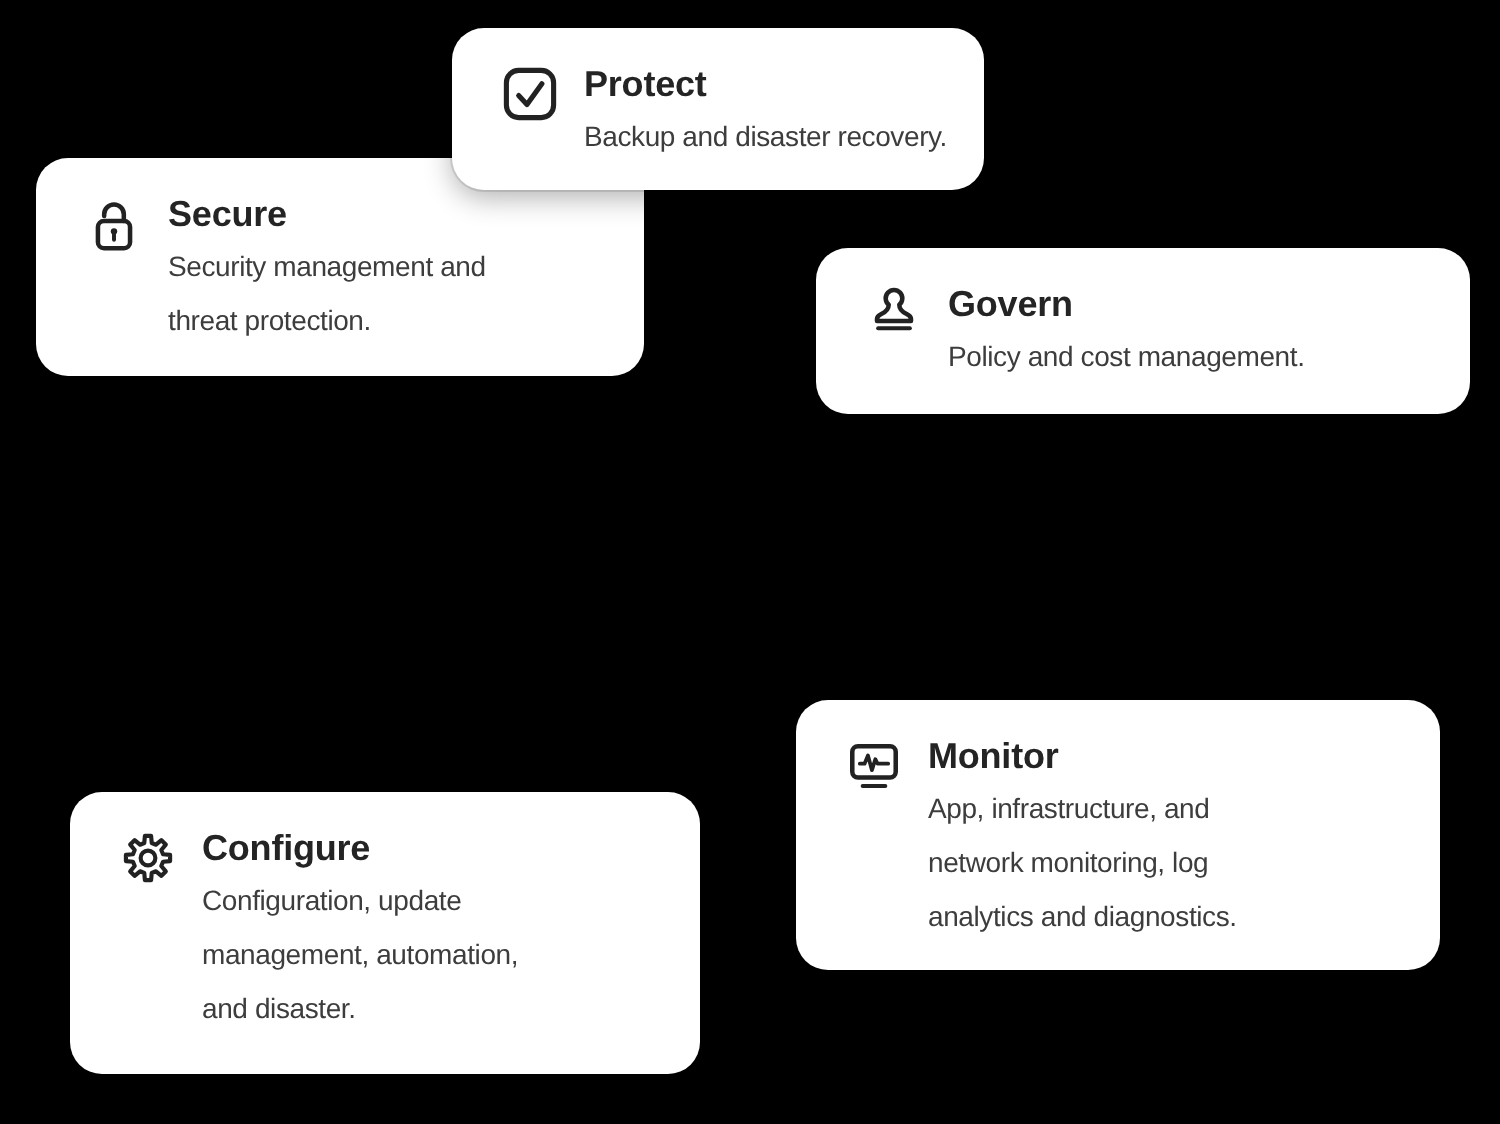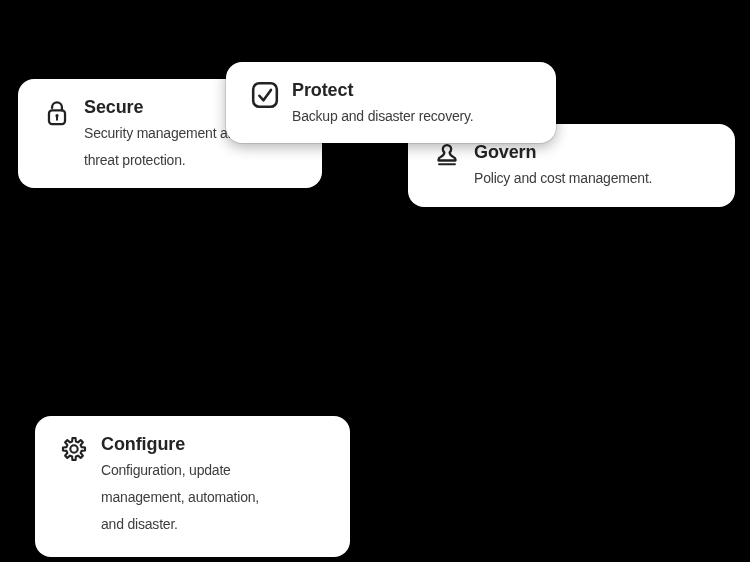--- a/index.html
+++ b/index.html
@@ -19,25 +19,25 @@
     position: absolute;
     box-sizing: border-box;
     background: #ffffff;
     border-radius: 16px;
     padding: 15px 14px 12px 22px;
     display: flex;
     align-items: flex-start;
     gap: 10px;
     box-shadow: 0 0 0 1px rgba(0,0,0,0.10), 0 4px 14px rgba(0,0,0,0.30);
   }
-  .card--protect   { left: 226px; top: 14px;  width: 330px; height: 81px;  z-index: 3; margin-top: 48px; }
+  .card--protect   { left: 226px; top: 14px;  width: 266px; height: 81px;  z-index: 3; }
   .card--secure    { left: 18px;  top: 79px;  width: 304px; height: 109px; z-index: 2; }
   .card--govern    { left: 408px; top: 124px; width: 327px; height: 83px;  z-index: 1; }
   .card--monitor   { left: 398px; top: 350px; width: 322px; height: 135px; z-index: 1; }
-  .card--configure { left: 35px;  top: 416px; width: 315px; height: 141px; z-index: 1; }
+  .card--configure { left: 35px;  top: 396px; width: 315px; height: 141px; z-index: 1; }
   .card__icon {
     flex: 0 0 auto;
     width: 34px;
     height: 34px;
     margin-top: 1px;
   }
   .card__icon svg { display: block; width: 34px; height: 34px; }
   .card__text { min-width: 0; }
   .card__title {
     font-size: 18px;
@@ -102,20 +102,35 @@
         <path class="stroke-icon" d="M18,23.4 V26.3" style="stroke-width:2.1"></path>
       </svg>
     </span>
     <span class="card__text">
       <div class="card__title">Secure</div>
       <div class="card__desc">Security management and
 threat protection.</div>
     </span>
   </div>
 
+  <div class="card card--monitor">
+    <span class="card__icon">
+      <svg viewBox="0 0 36 36">
+        <rect class="stroke-icon" x="6.5" y="7.5" width="23" height="16.6" rx="3"></rect>
+        <path class="stroke-icon" d="M10.5,16.8 L13,16.8 L14.8,12.4 L16.9,20.2 L18.7,14.4 L19.9,16.8 L25.5,16.8" style="stroke-width:2"></path>
+        <path class="stroke-icon" d="M12,28.6 L24,28.6" style="stroke-width:2.1"></path>
+      </svg>
+    </span>
+    <span class="card__text">
+      <div class="card__title">Monitor</div>
+      <div class="card__desc">App, infrastructure, and
+network monitoring, log
+analytics and diagnostics.</div>
+    </span>
+  </div>
 
   <div class="card card--configure">
     <span class="card__icon">
       <svg viewBox="0 0 36 36">
         <path class="stroke-icon" style="stroke-width:2.2" d="M29.69,16.36 L29.69,19.64 L25.96,19.98 L25.03,22.22 L27.42,25.10 L25.10,27.42 L22.22,25.03 L19.98,25.96 L19.64,29.69 L16.36,29.69 L16.02,25.96 L13.78,25.03 L10.90,27.42 L8.58,25.10 L10.97,22.22 L10.04,19.98 L6.31,19.64 L6.31,16.36 L10.04,16.02 L10.97,13.78 L8.58,10.90 L10.90,8.58 L13.78,10.97 L16.02,10.04 L16.36,6.31 L19.64,6.31 L19.98,10.04 L22.22,10.97 L25.10,8.58 L27.42,10.90 L25.03,13.78 L25.96,16.02 Z"></path>
         <circle class="stroke-icon" style="stroke-width:2.2" cx="18" cy="18" r="3.9"></circle>
       </svg>
     </span>
     <span class="card__text">
       <div class="card__title">Configure</div>

